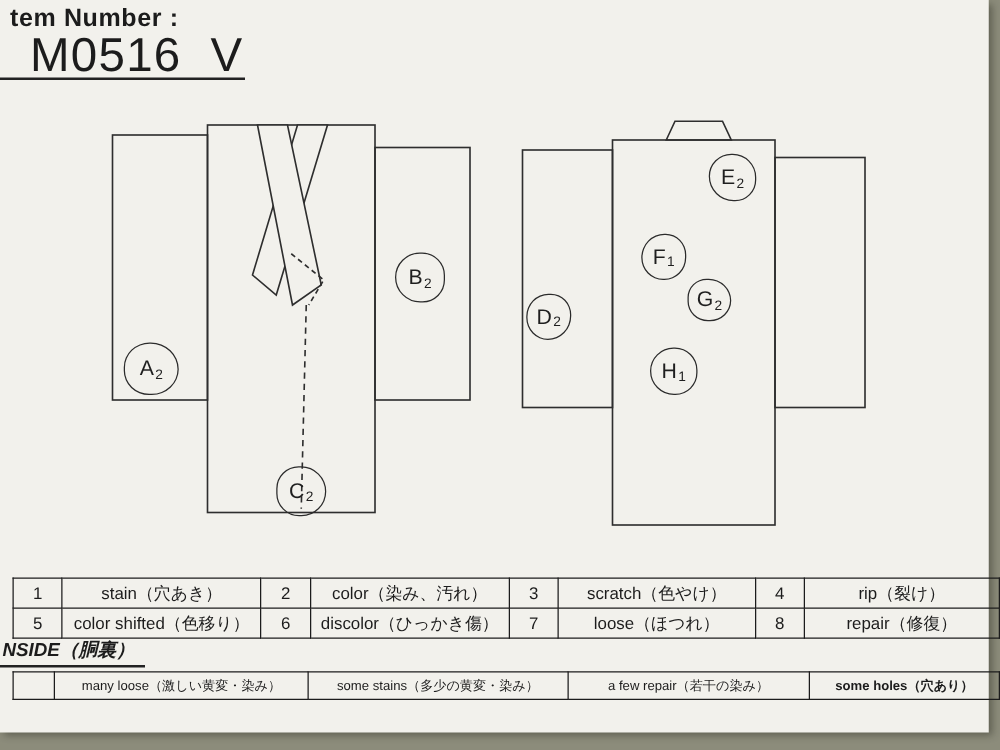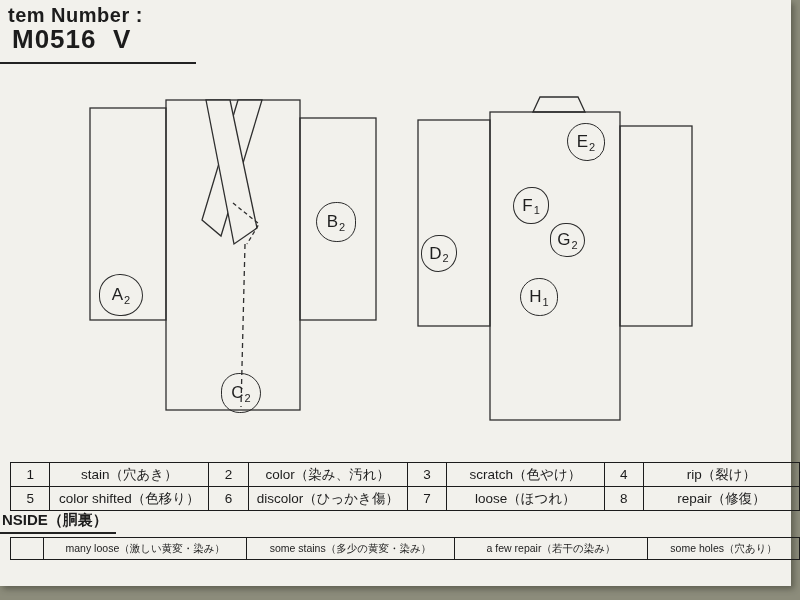--- a/index.html
+++ b/index.html
@@ -12,22 +12,22 @@
   .paper {
     position:absolute; left:0; top:0; width:791px; height:586px;
     background:#f2f1ec;
     box-shadow:3px 3px 6px rgba(40,40,30,.45);
   }
   .item-label {
     position:absolute; left:8px; top:4px;
     font-size:20px; font-weight:bold; letter-spacing:.5px;
   }
   .item-value {
-    position:absolute; left:12px; top:24px;
-    font-size:26px; font-weight:bold; white-space:pre; letter-spacing:1px;
+    position:absolute; left:24px; top:24px;
+    font-size:38px; font-weight:normal; white-space:pre; letter-spacing:1px;
   }
   .item-underline {
     position:absolute; left:0; top:62px; width:196px; height:0;
     border-top:2px solid #222;
   }
   svg.diagram { position:absolute; left:0; top:0; }
   .mark {
     position:absolute; box-sizing:border-box;
     border:1.6px solid #2b2b2b;
     display:flex; align-items:center; justify-content:center;
@@ -38,32 +38,32 @@
   .defect-table { position:absolute; left:10px; top:462px; }
   .defect-table td {
     border:1.4px solid #1c1c1c; height:23px; text-align:center;
     font-size:13.5px; padding:0 2px; overflow:hidden; white-space:nowrap;
   }
   .defect-table td.num { width:36px; }
   .defect-table td.lab { width:155px; }
   .inside-label {
     position:absolute; left:0; top:511px; display:inline-block;
     font-size:15px; font-weight:bold;
-    border-bottom:2px solid #222; padding:0 8px 2px 2px;
+    border-bottom:2px solid #222; padding:0 8px 2px 2px;font-style:italic;
   }
   .inside-table { position:absolute; left:10px; top:537px; }
   .inside-table td {
     border:1.3px solid #1c1c1c; height:21px; text-align:center;
     font-size:10.5px; padding:0 2px; overflow:hidden; white-space:nowrap;
   }
   .inside-table td.c0 { width:30px; }
   .inside-table td.c1 { width:200px; }
   .inside-table td.c2 { width:205px;margin-top:19px; }
   .inside-table td.c3 { width:192px; }
-  .inside-table td.c4 { width:149px; }
+  .inside-table td.c4 { width:149px;font-weight:bold; }
 </style>
 </head>
 <body>
 
 <div class="paper"></div>
 
 <div class="item-label">tem Number :</div>
 <div class="item-value">M0516  V</div>
 <div class="item-underline"></div>
 

